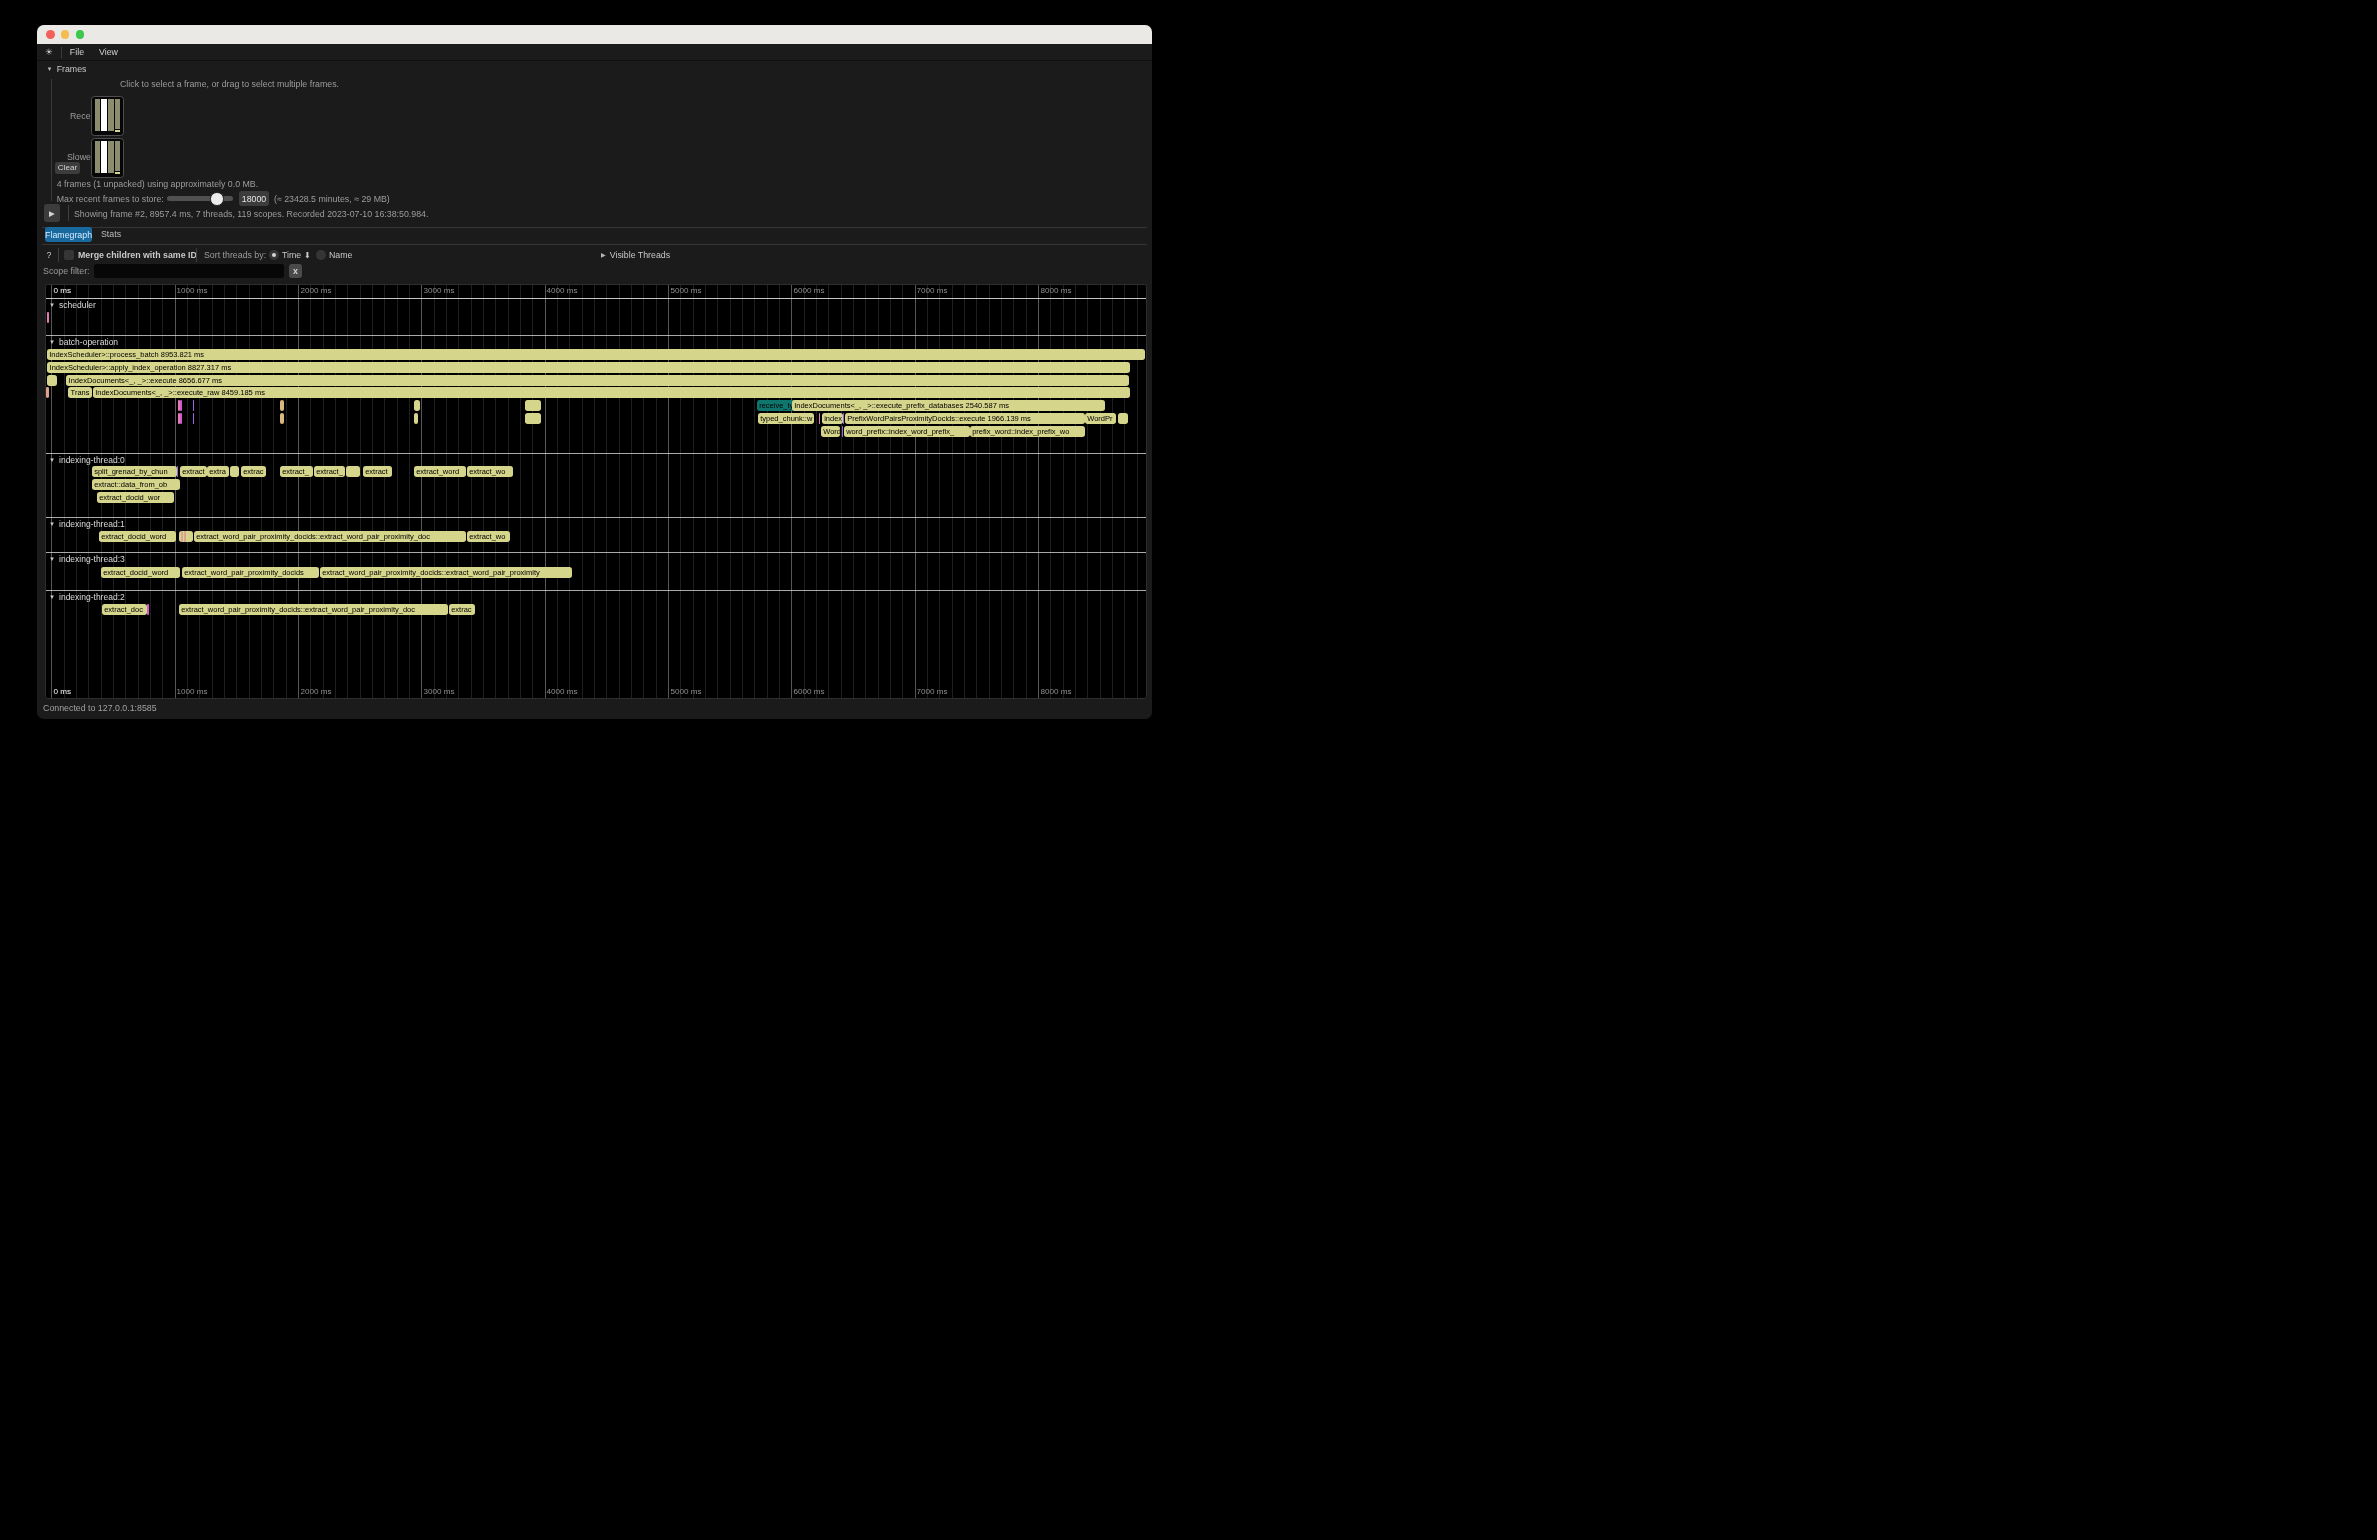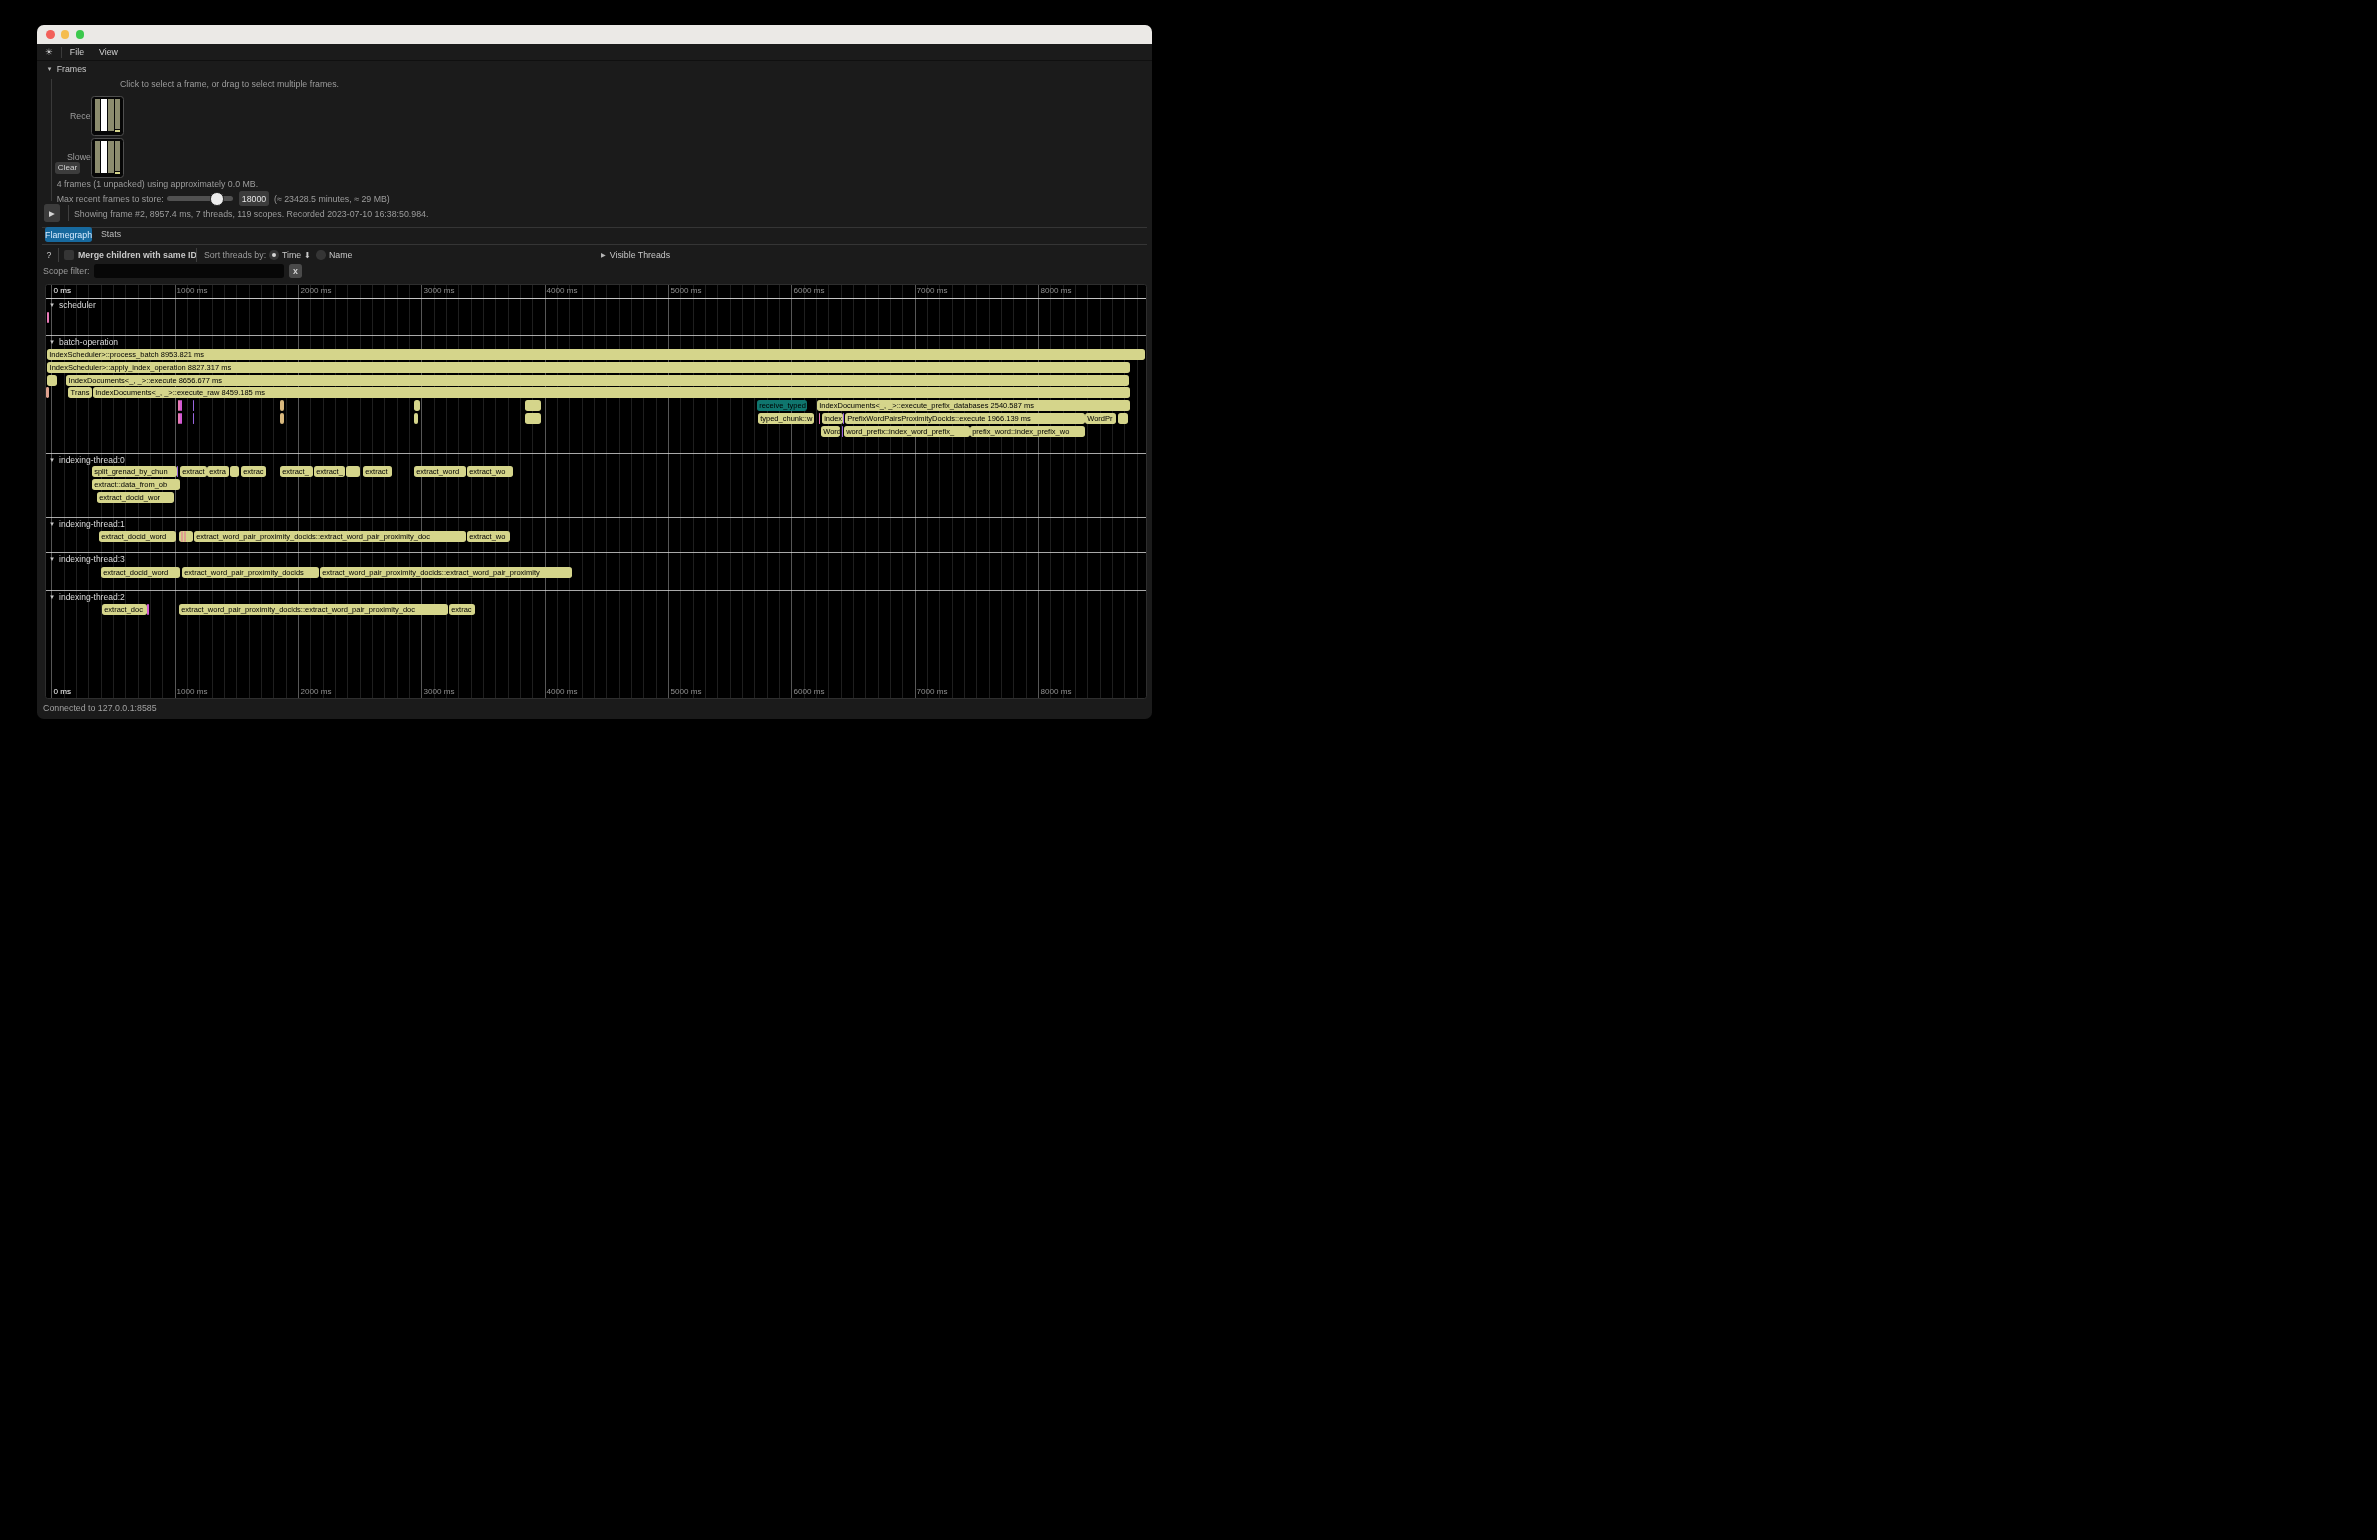--- a/index.html
+++ b/index.html
@@ -283,21 +283,21 @@
         <div class="bar sliver" style="left: 0.3px; top: 102px; width: 3.4px; background: rgb(223, 161, 143);"></div>
         <div class="bar" style="left: 22.4px; top: 102px; width: 24px; background: rgb(213, 213, 139);">Trans</div>
         <div class="bar" style="left: 47px; top: 102px; width: 1037px; background: rgb(213, 213, 139);">IndexDocuments&lt;_, _&gt;::execute_raw 8459.185 ms</div>
         <div class="bar sliver" style="left: 132px; top: 115px; width: 2.7px; background: rgb(233, 122, 184);"></div>
         <div class="bar sliver" style="left: 134px; top: 115px; width: 2.7px; background: rgb(212, 90, 212);"></div>
         <div class="bar sliver" style="left: 147px; top: 115px; width: 1.7px; background: rgb(154, 102, 224);"></div>
         <div class="bar" style="left: 234px; top: 115px; width: 4.4px; background: rgb(216, 184, 125);"></div>
         <div class="bar" style="left: 368px; top: 115px; width: 6.4px; background: rgb(213, 213, 139);"></div>
         <div class="bar" style="left: 479px; top: 115px; width: 16.3px; background: rgb(213, 213, 139);"></div>
         <div class="bar" style="left: 711px; top: 115px; width: 50px; background: #0f766e;">receive_typed_</div>
-        <div class="bar" style="left: 771px; top: 115px; width: 313px; background: rgb(213, 213, 139);">IndexDocuments&lt;_, _&gt;::execute_prefix_databases 2540.587 ms</div>
+        <div class="bar" style="left: 746px; top: 115px; width: 313px; background: rgb(213, 213, 139);">IndexDocuments&lt;_, _&gt;::execute_prefix_databases 2540.587 ms</div>
         <div class="bar sliver" style="left: 132px; top: 128px; width: 2.7px; background: rgb(233, 122, 184);"></div>
         <div class="bar sliver" style="left: 134px; top: 128px; width: 2.7px; background: rgb(212, 90, 212);"></div>
         <div class="bar sliver" style="left: 147px; top: 128px; width: 1.7px; background: rgb(154, 102, 224);"></div>
         <div class="bar" style="left: 234px; top: 128px; width: 4.4px; background: rgb(216, 184, 125);"></div>
         <div class="bar" style="left: 368px; top: 128px; width: 4.7px; background: rgb(213, 213, 139);"></div>
         <div class="bar" style="left: 479px; top: 128px; width: 16.3px; background: rgb(213, 213, 139);"></div>
         <div class="bar" style="left: 712px; top: 128px; width: 56px; background: rgb(213, 213, 139);">typed_chunk::w</div>
         <div class="bar sliver" style="left: 773px; top: 128px; width: 1.7px; background: rgb(233, 122, 184);"></div>
         <div class="bar" style="left: 776px; top: 128px; width: 21px; background: rgb(213, 213, 139);">index</div>
         <div class="bar sliver" style="left: 797px; top: 128px; width: 1.4px; background: rgb(154, 102, 224);"></div>

